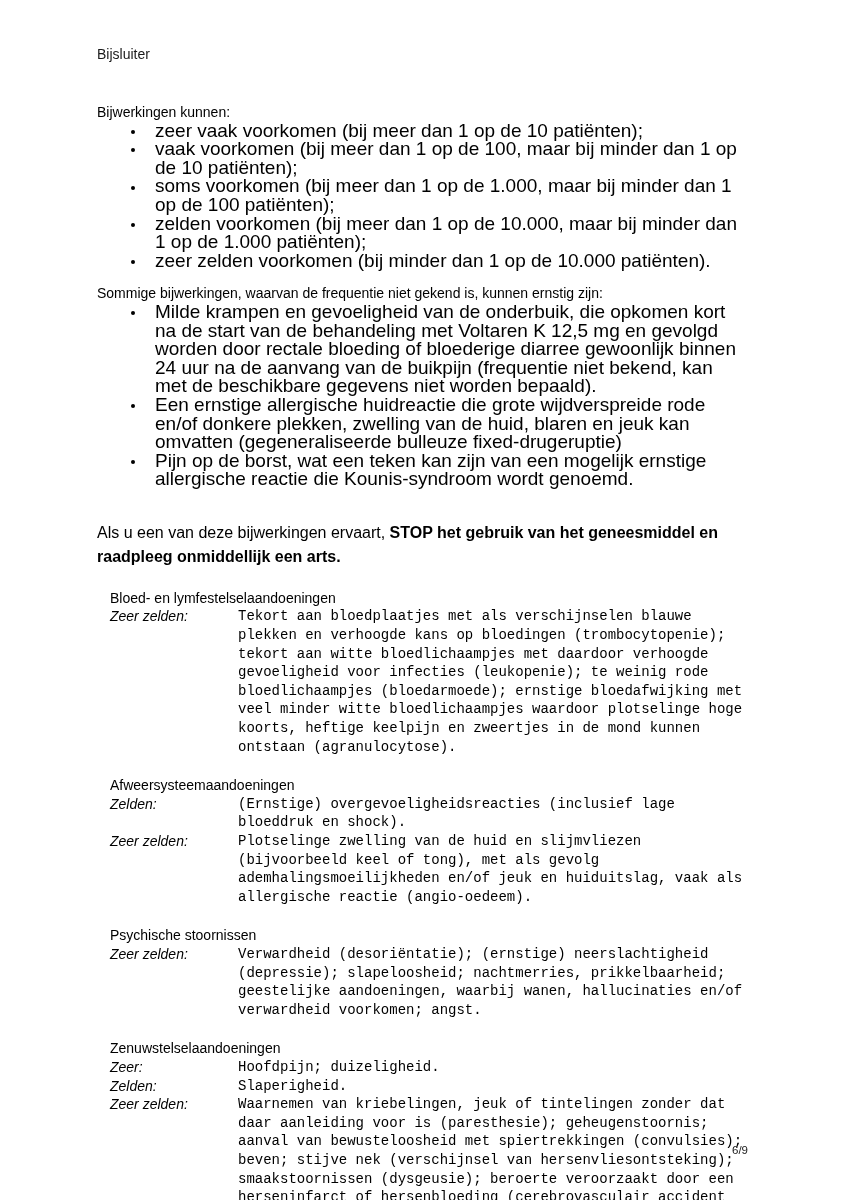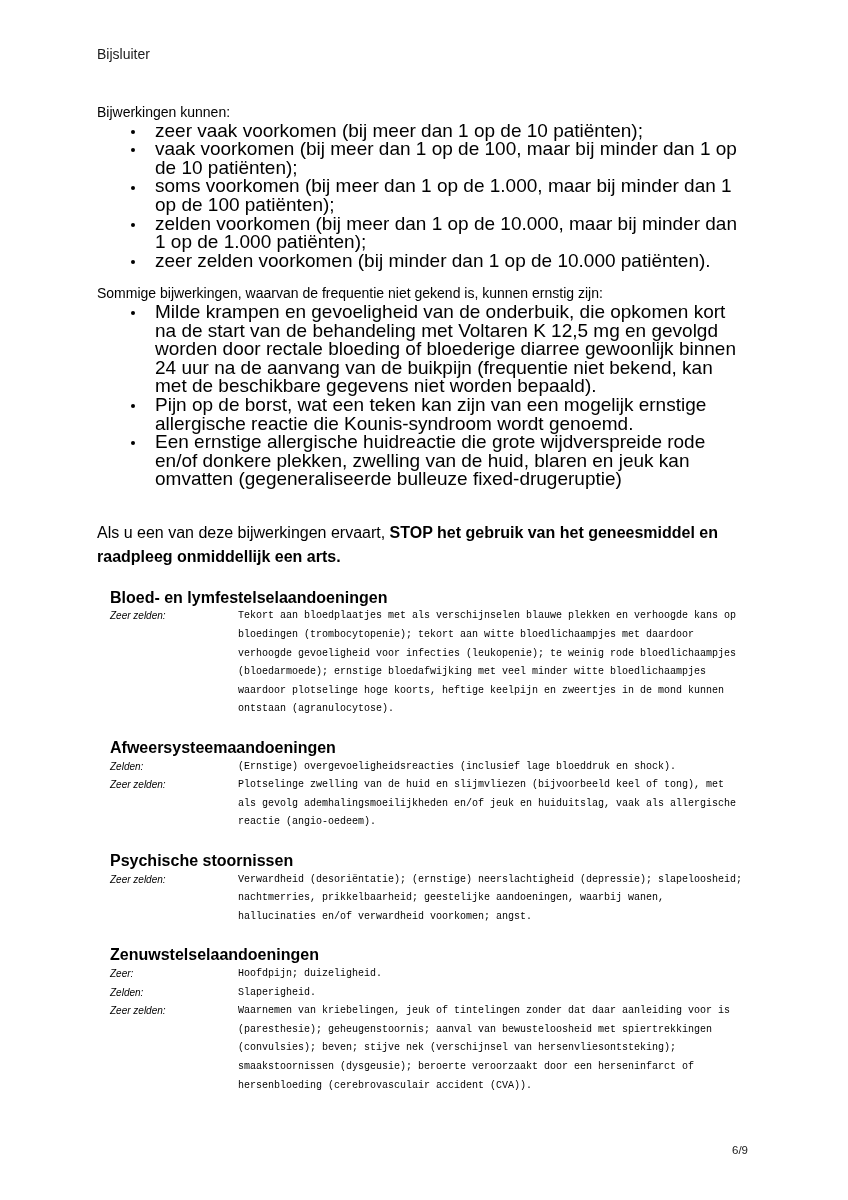--- a/index.html
+++ b/index.html
@@ -73,29 +73,29 @@
     line-height: 24px;
   }
   .bold-note b {
     font-weight: bold;
   }
   .soc-block {
     margin-top: 20px;
     padding-left: 13px;
   }
   .soc-title {
-    font-size: 16px;
+    font-size: 14px;
     line-height: 18.6px;
-    font-weight: bold;
+    font-weight: normal;
     margin: 0 0 0 0;
   }
   .freq-row {
     display: flex;
     align-items: flex-start;
-    font-size: 10px;
+    font-size: 14px;
     line-height: 18.6px;
   }
   .freq-label {
     flex: 0 0 128px;
     font-style: italic;
     white-space: nowrap;
   }
   .freq-text {
     flex: 1 1 auto;
     max-width: 512px;
@@ -125,22 +125,22 @@
       <li>zeer vaak voorkomen (bij meer dan 1 op de 10 patiënten);</li>
       <li>vaak voorkomen (bij meer dan 1 op de 100, maar bij minder dan 1 op de 10 patiënten);</li>
       <li>soms voorkomen (bij meer dan 1 op de 1.000, maar bij minder dan 1 op de 100 patiënten);</li>
       <li>zelden voorkomen (bij meer dan 1 op de 10.000, maar bij minder dan 1 op de 1.000 patiënten);</li>
       <li>zeer zelden voorkomen (bij minder dan 1 op de 10.000 patiënten).</li>
     </ul>
 
     <p class="para gap-above">Sommige bijwerkingen, waarvan de frequentie niet gekend is, kunnen ernstig zijn:</p>
     <ul class="bullet-list">
       <li>Milde krampen en gevoeligheid van de onderbuik, die opkomen kort na de start van de behandeling met Voltaren K 12,5 mg en gevolgd worden door rectale bloeding of bloederige diarree gewoonlijk binnen 24 uur na de aanvang van de buikpijn (frequentie niet bekend, kan met de beschikbare gegevens niet worden bepaald).</li>
+      <li>Een ernstige allergische huidreactie die grote wijdverspreide rode en/of donkere plekken, zwelling van de huid, blaren en jeuk kan omvatten (gegeneraliseerde bulleuze fixed-drugeruptie)</li>
       <li>Pijn op de borst, wat een teken kan zijn van een mogelijk ernstige allergische reactie die Kounis-syndroom wordt genoemd.</li>
-      <li>Een ernstige allergische huidreactie die grote wijdverspreide rode en/of donkere plekken, zwelling van de huid, blaren en jeuk kan omvatten (gegeneraliseerde bulleuze fixed-drugeruptie)</li>
     </ul>
 
     <p class="bold-note"><span>Als u een van deze bijwerkingen ervaart, </span><b>STOP het gebruik van het geneesmiddel en raadpleeg onmiddellijk een arts.</b></p>
 
     <div class="soc-block">
       <div class="soc-title">Bloed- en lymfestelselaandoeningen</div>
       <div class="freq-row">
         <div class="freq-label">Zeer zelden:</div>
         <div class="freq-text">Tekort aan bloedplaatjes met als verschijnselen blauwe plekken en verhoogde kans op bloedingen (trombocytopenie); tekort aan witte bloedlichaampjes met daardoor verhoogde gevoeligheid voor infecties (leukopenie); te weinig rode bloedlichaampjes (bloedarmoede); ernstige bloedafwijking met veel minder witte bloedlichaampjes waardoor plotselinge hoge koorts, heftige keelpijn en zweertjes in de mond kunnen ontstaan (agranulocytose).</div>
       </div>

